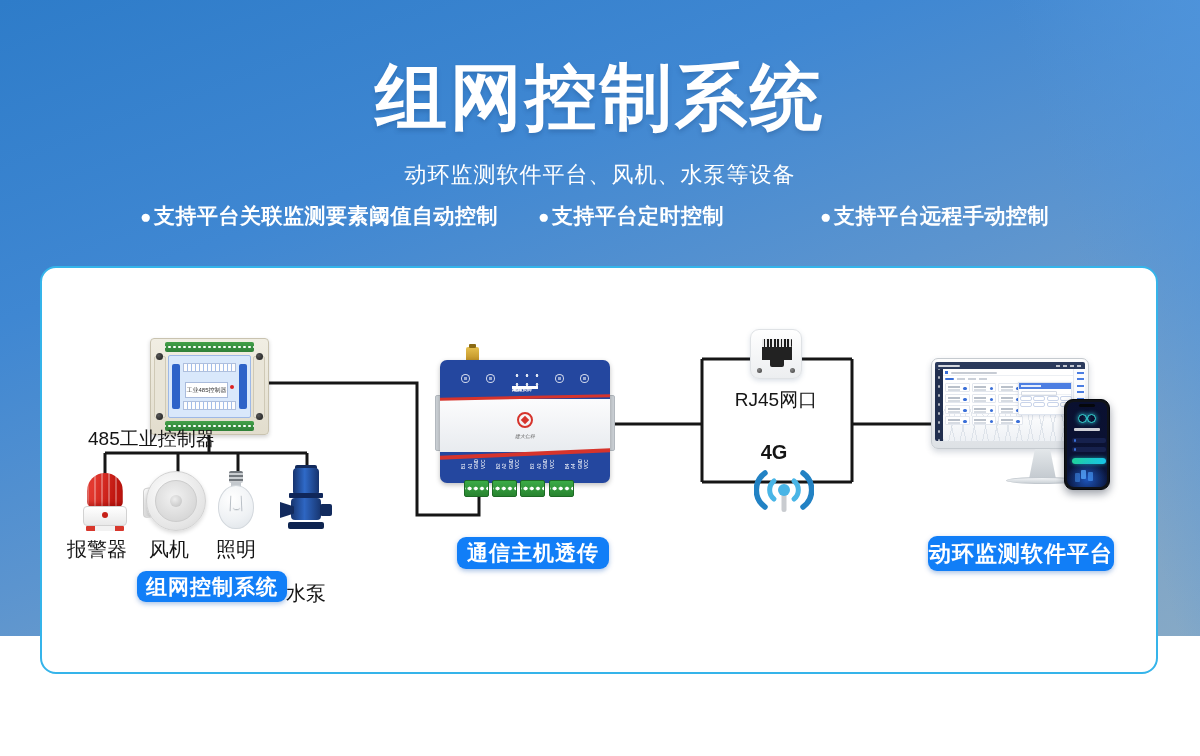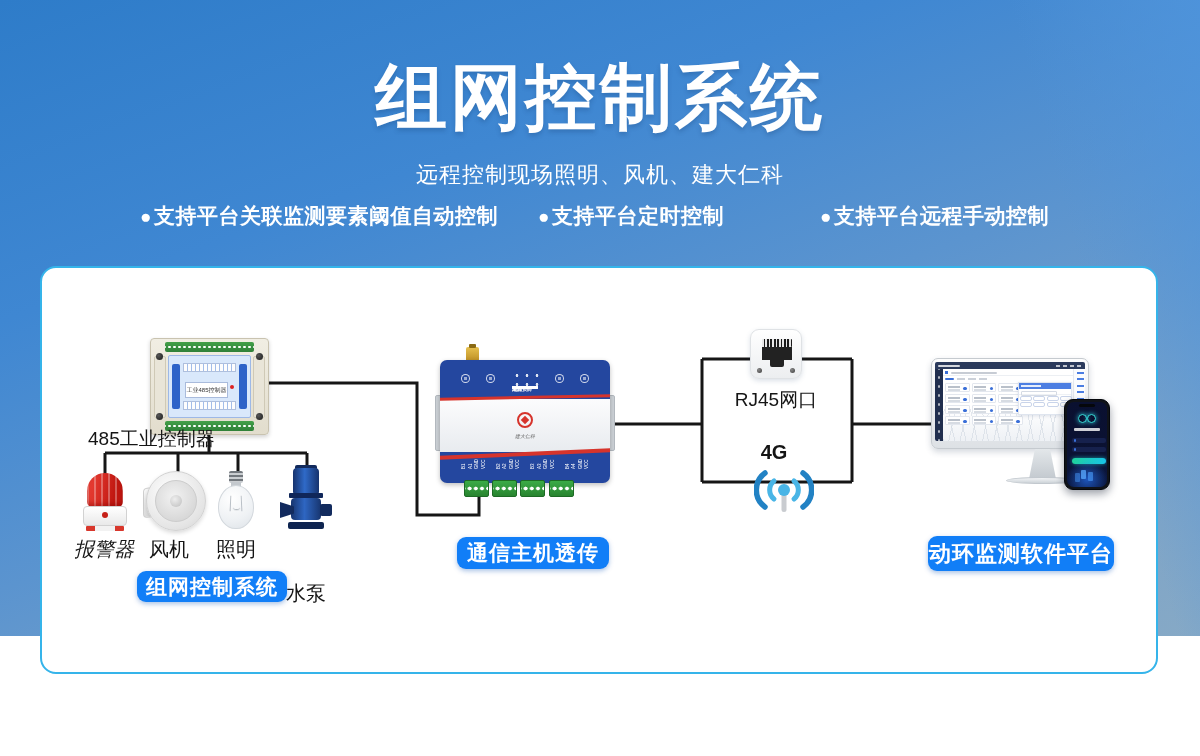--- a/index.html
+++ b/index.html
@@ -243,21 +243,21 @@
         background:radial-gradient(ellipse at 50% 70%, rgba(40,120,255,.65), rgba(40,120,255,0) 72%); }
   .pglow::before{ content:""; position:absolute; left:14px; bottom:8px; width:5px; height:9px; background:rgba(90,170,255,.75); border-radius:1px;
         box-shadow:7px 2px 0 rgba(70,150,245,.65), -6px 3px 0 rgba(70,150,245,.5); }
 </style>
 </head>
 <body>
 
 <div class="page">
 
   <h1 class="hero-title">组网控制系统</h1>
-  <p class="hero-sub">远程控制现场照明、风机、建大仁科</p>
+  <p class="hero-sub">动环监测软件平台、风机、水泵等设备</p>
 
   <span class="feature f1"><i class="mk">●</i><span>支持平台关联监测要素阈值自动控制</span></span>
   <span class="feature f2"><i class="mk">●</i><span>支持平台定时控制</span></span>
   <span class="feature f3"><i class="mk">●</i><span>支持平台远程手动控制</span></span>
 
   <div class="card">
 
     <svg class="wires" width="1118" height="408" viewBox="0 0 1118 408">
       <path d="M167 166 V185 M63 185 H265 M63 185 V206 M136 185 V204 M196 185 V205 M265 185 V202" stroke="#161616" stroke-width="3" fill="none"></path>
       <path d="M225 115 H375 V247 H437 V229" stroke="#161616" stroke-width="3" fill="none"></path>
@@ -305,21 +305,21 @@
     <div class="dev pump">
       <span class="cap"></span>
       <span class="motor"></span>
       <span class="flange"></span>
       <span class="body"></span>
       <span class="horn"></span>
       <span class="pipe"></span>
       <span class="base"></span>
     </div>
 
-    <div class="lbl dev-label" style="left:32px;font-style:italic;">报警器</div>
+    <div class="lbl dev-label" style="left:25px;">报警器</div>
     <div class="lbl dev-label" style="left:97px;">风机</div>
     <div class="lbl dev-label" style="left:164px;">照明</div>
     <div class="lbl dev-label" style="left:234px;margin-top:44px;">水泵</div>
 
     <div class="pill group">组网控制系统</div>
 
     <div class="host">
       <span class="sma"></span>
       <span class="ear l"></span>
       <span class="ear r"></span>

